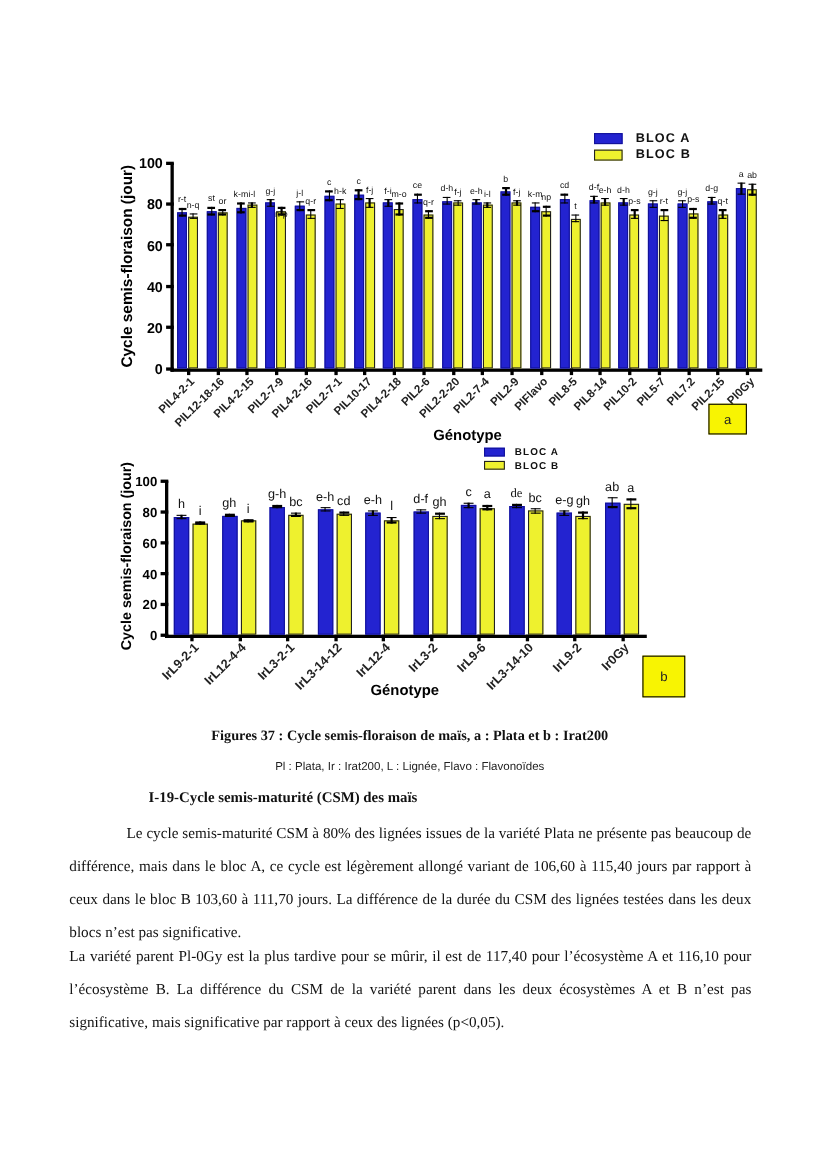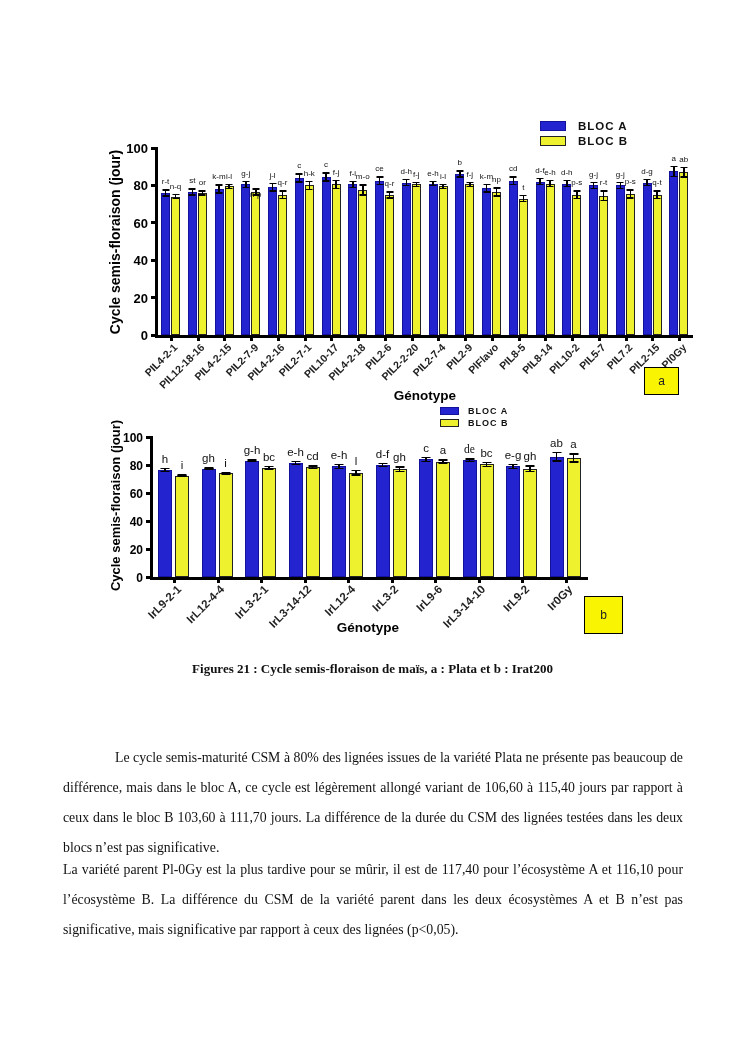--- a/index.html
+++ b/index.html
@@ -546,18 +546,20 @@
           <i class="cap bot"></i>
         </div>
         <span class="letter" style="left: 420.5px; bottom: 126.9px;">a</span>
         <div class="xtick" style="left: 411.75px;"></div>
         <div class="xlab" style="left: 318.25px;">Ir0Gy</div>
       </div>
     <div class="axis-title" style="left:148px;top:222px;width:240px;">Génotype</div>
     <div class="badge">b</div>
   </div>
 
-  <div class="cap-fig">Figures 21 : Cycle semis-floraison de maïs, a : Plata et b : Irat200</div>
-
+  <div class="cap-fig">Figures 37 : Cycle semis-floraison de maïs, a : Plata et b : Irat200</div>
+  <div class="cap-key">Pl : Plata, Ir : Irat200, L : Lignée, Flavo : Flavonoïdes</div>
+
+  <div class="heading">I-19-Cycle semis-maturité (CSM) des maïs</div>
   <div class="para" id="para1">Le cycle semis-maturité CSM à 80% des lignées issues de la variété Plata ne présente pas beaucoup de différence, mais dans le bloc A, ce cycle est légèrement allongé variant de 106,60 à 115,40 jours par rapport à ceux dans le bloc B 103,60 à 111,70 jours. La différence de la durée du CSM des lignées testées dans les deux blocs n’est pas significative.</div>
   <div class="para" id="para2">La variété parent Pl-0Gy est la plus tardive pour se mûrir, il est de 117,40 pour l’écosystème A et 116,10 pour l’écosystème B. La différence du CSM de la variété parent dans les deux écosystèmes A et B n’est pas significative, mais significative par rapport à ceux des lignées (p&lt;0,05).</div>
 
 </div>
 
 </body></html>

